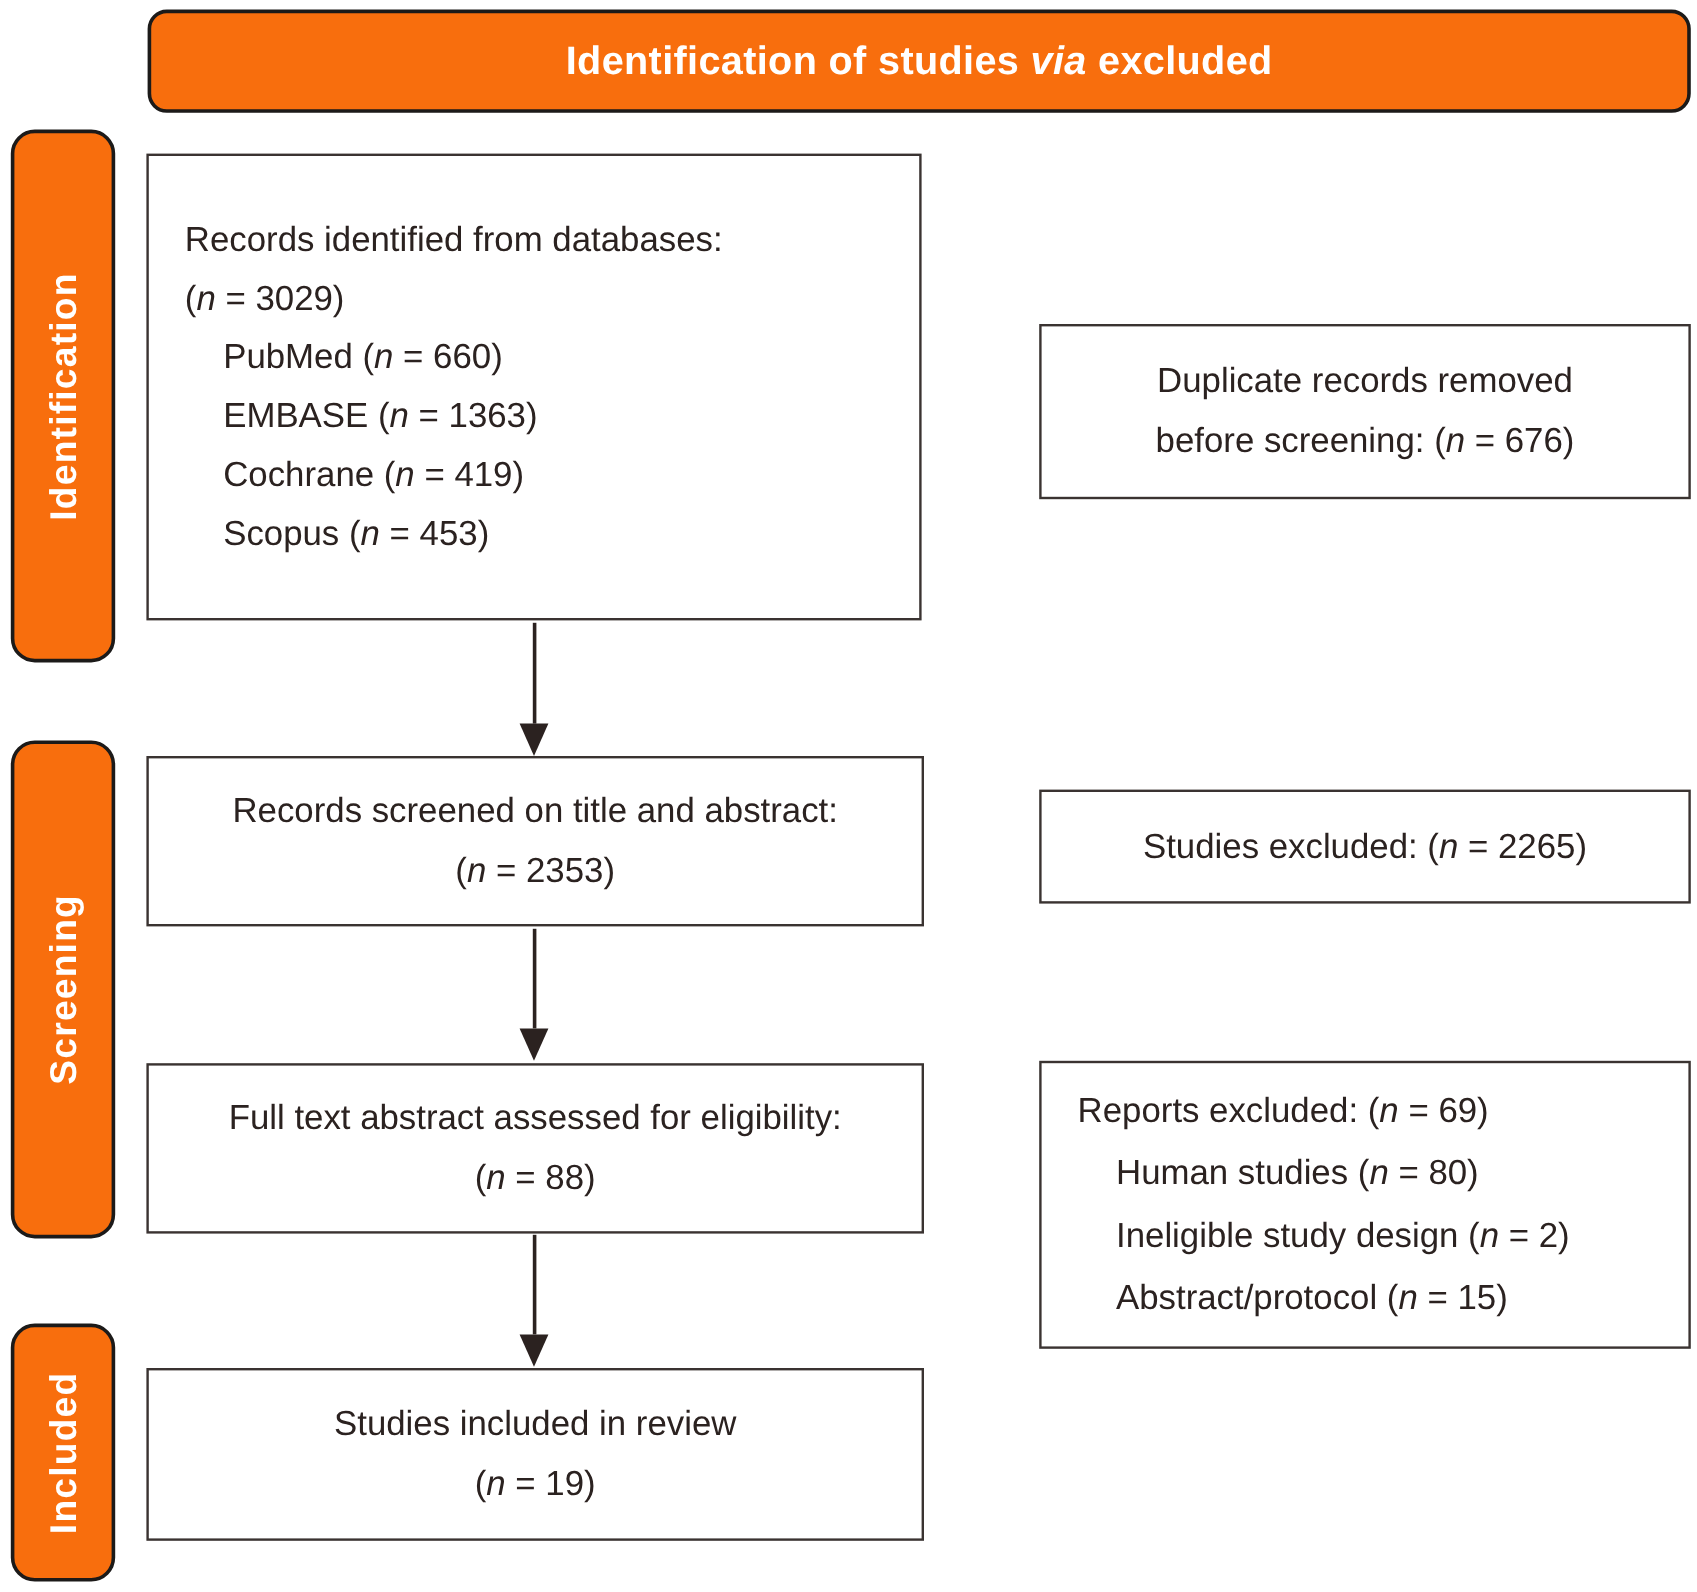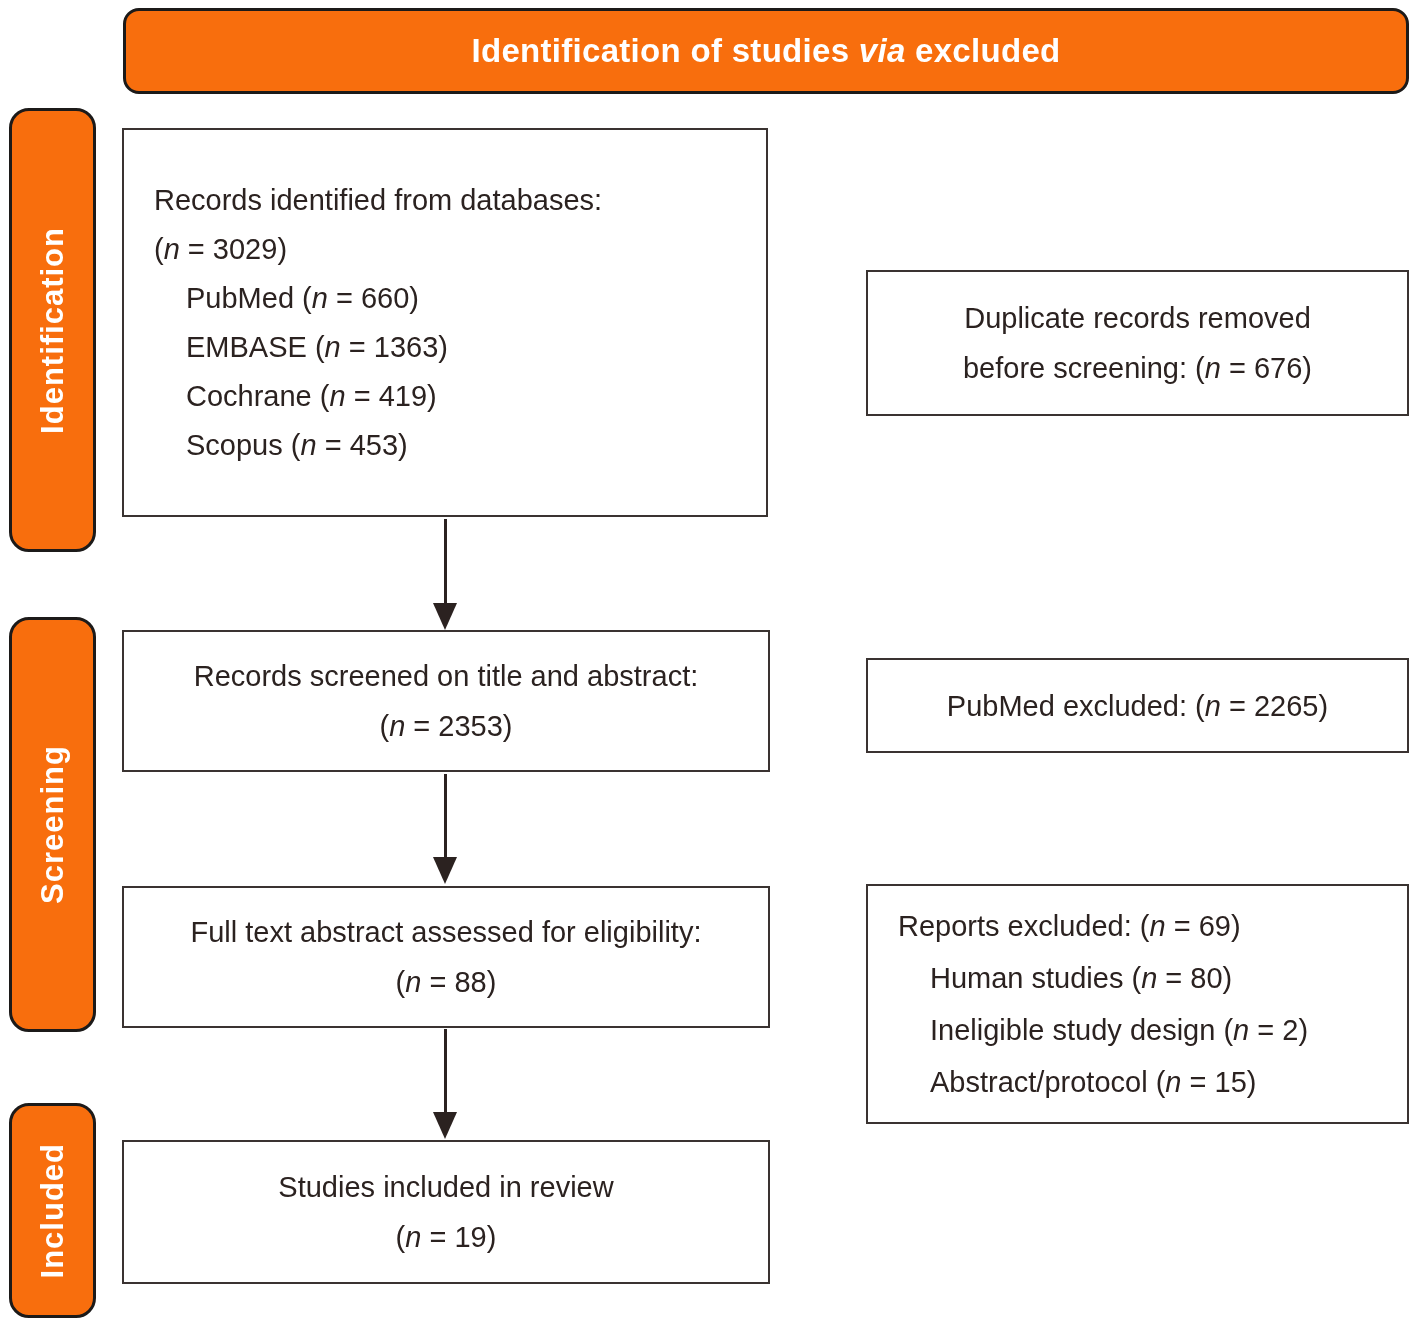--- a/index.html
+++ b/index.html
@@ -113,21 +113,21 @@
     <p class="ln"><span>Studies included in review</span><i></i><span></span></p>
     <p class="ln"><span>(</span><i>n</i><span> = 19)</span></p>
   </div>
 
   <div class="fbox center-align box-duplicates">
     <p class="ln"><span>Duplicate records removed</span><i></i><span></span></p>
     <p class="ln"><span>before screening: (</span><i>n</i><span> = 676)</span></p>
   </div>
 
   <div class="fbox center-align box-records-excluded">
-    <p class="ln"><span>PubMed excluded: (</span><i>n</i><span> = 2265)</span></p>
+    <p class="ln"><span>Studies excluded: (</span><i>n</i><span> = 2265)</span></p>
   </div>
 
   <div class="fbox left-align box-reports-excluded">
     <p class="ln"><span>Reports excluded: (</span><i>n</i><span> = 69)</span></p>
     <p class="ln ind"><span>Human studies (</span><i>n</i><span> = 80)</span></p>
     <p class="ln ind"><span>Ineligible study design (</span><i>n</i><span> = 2)</span></p>
     <p class="ln ind"><span>Abstract/protocol (</span><i>n</i><span> = 15)</span></p>
   </div>
 
   <div class="arrow arrow-1">

